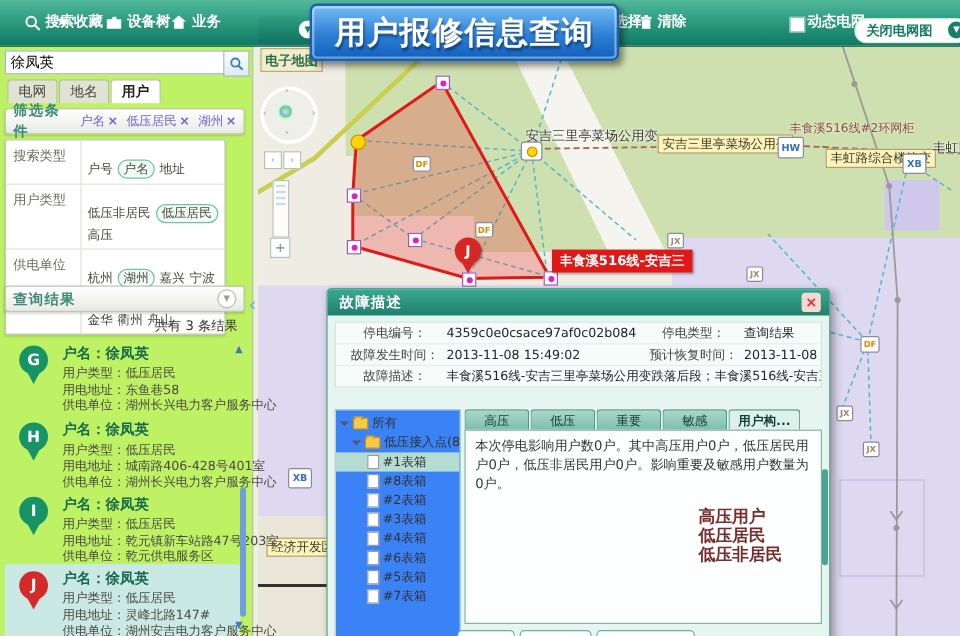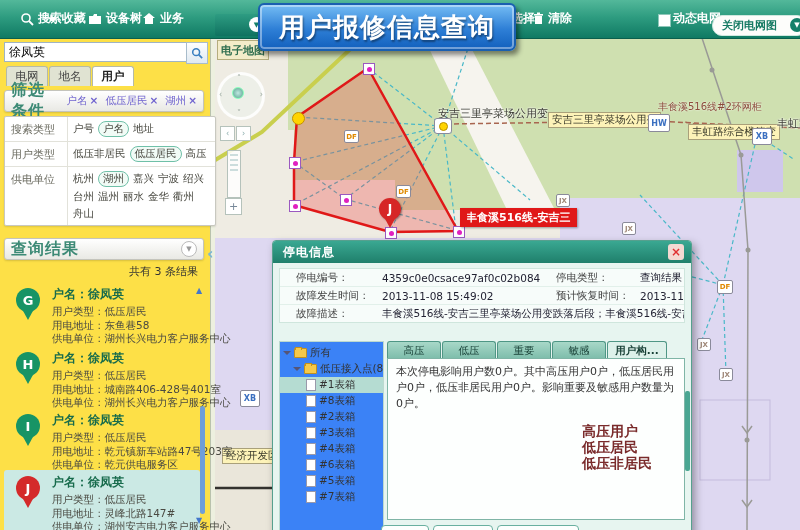--- a/index.html
+++ b/index.html
@@ -23,42 +23,42 @@
   
   .banner{left:258px;top:3px;width:254px;height:44px;z-index:60;
     background:linear-gradient(#74bcf4,#2e7fd6 55%,#1260bd);
     border:2px solid #1a5fb0;border-radius:6px;
     box-shadow:3px 4px 5px rgba(0,0,0,.45), inset 0 0 0 2px rgba(255,255,255,.4);
     color:#fff;font-size:26px;font-weight:bold;letter-spacing:1px;
     display:flex;align-items:center;justify-content:center;
     text-shadow:1px 2px 2px rgba(0,0,0,.4);}
 
   
-  .sidebar{left:0;top:38px;width:210px;height:492px;background:#fde047;z-index:20;
+  .sidebar{left:0;top:38px;width:210px;height:492px;background:#bef264;z-index:20;
     border-right:1px solid #b9c2ad;}
   .sinput{position:absolute;left:4px;top:4px;width:176px;height:18px;border:1px solid #9fb4c4;
     font-size:12px;padding:0 4px;background:#fff;font-family:inherit;}
   .sbtn{position:absolute;left:186px;top:4px;width:20px;height:20px;background:linear-gradient(#fefefe,#dfe9f2);
     border:1px solid #a8bccb;display:flex;align-items:center;justify-content:center;}
   .stab{position:absolute;top:28px;width:40px;height:19px;background:#e0e3d2;border:1px solid #b5baa6;
     border-bottom:none;border-radius:3px 3px 0 0;display:flex;align-items:center;justify-content:center;
     font-size:11.5px;color:#444;}
   .stab.active{background:#fff;font-weight:bold;color:#222;}
   .hdrbar{position:absolute;left:4px;width:200px;height:22px;background:linear-gradient(#ffffff,#e9e9e4);
     border:1px solid #c4c4bc;border-radius:3px;box-shadow:0 1px 2px rgba(0,0,0,.15);
     display:flex;align-items:center;padding:0 6px;box-sizing:border-box;}
-  .hdrbar .ttl{color:#3d8a76;font-weight:bold;font-size:16px;letter-spacing:1px;}
+  .hdrbar .ttl{color:#3d8a76;font-weight:bold;font-size:12px;letter-spacing:1px;}
   .chip{color:#6f63cf;font-size:10.5px;margin-left:7px;white-space:nowrap;}
   .chip .x{margin-left:2px;font-weight:bold;}
-  .fpanel{position:absolute;left:4px;top:78px;width:212px;background:#fff;border:1px solid #c8c8c0;
+  .fpanel{position:absolute;left:4px;top:78px;width:184px;background:#fff;border:1px solid #c8c8c0;
     border-radius:2px;box-shadow:0 1px 2px rgba(0,0,0,.12);box-sizing:border-box;}
   .frow{display:flex;border-bottom:1px solid #e2e2da;}
   .frow:last-child{border-bottom:none;}
   .flabel{width:54px;flex:none;padding:5px 2px 4px 6px;color:#6b6b60;border-right:1px solid #e2e2da;}
-  .fopts{flex:1;display:flex;flex-wrap:wrap;gap:3px 4px;align-items:center;padding:4px 2px 4px 5px;color:#46463e;}
+  .fopts{flex:1;display:flex;flex-wrap:wrap;gap:3px 4px;align-items:center;padding:16px 2px 4px 5px;color:#46463e;}
   .fopts span{white-space:nowrap;font-size:10.5px;cursor:pointer;}
   .pill{border:1px solid #6fc0a8;background:#f1fbf6;border-radius:8px;padding:0 4px;}
   .cntline{position:absolute;right:12px;top:226px;color:#333;font-size:11px;}
 
   .rescard{position:absolute;left:4px;width:196px;padding:4px 0 0 48px;box-sizing:border-box;cursor:pointer;}
   .rescard.sel{background:#cbe9e4;border-radius:3px;}
   .pin{position:absolute;left:12px;top:6px;width:24px;height:24px;border-radius:50%;
     display:flex;align-items:center;justify-content:center;color:#fff;font-weight:bold;font-size:13px;}
   .pin:after{content:'';position:absolute;left:50%;top:21px;transform:translateX(-50%);
     border:6px solid transparent;border-top:11px solid currentColor;}
@@ -123,21 +123,21 @@
     border:1px solid #56a08e;border-radius:4px 4px 0 0;box-shadow:3px 4px 8px rgba(0,0,0,.35);}
   .dtitle{position:absolute;left:0;top:0;width:100%;height:22px;border-radius:3px 3px 0 0;
     background:linear-gradient(#3aa892,#1f7f6b);color:#fff;font-weight:bold;font-size:12px;
     display:flex;align-items:center;padding-left:10px;box-sizing:border-box;letter-spacing:1px;}
   .dclose{position:absolute;right:7px;top:3px;width:16px;height:16px;color:#e03030;background:#f4d9d2;
     border-radius:3px;font-weight:bold;font-size:12px;display:flex;align-items:center;justify-content:center;cursor:pointer;}
   .dinfo{position:absolute;left:6px;top:27px;width:406px;background:#f7fcfa;border:1px solid #cfe6dd;
     font-size:10.5px;color:#223;box-sizing:border-box;}
   .irow{display:flex;align-items:center;height:17px;border-bottom:1px solid #e2f0ea;overflow:hidden;}
   .irow:last-child{border-bottom:none;}
-  .il{flex:none;color:#444;padding-left:16px;}
+  .il{flex:none;color:#444;padding-left:6px;text-align:center;}
   .il1{width:86px;}.iv1{width:158px;flex:none;white-space:nowrap;overflow:hidden;}
   .il2{width:84px;}.iv2{flex:1;white-space:nowrap;overflow:hidden;}
   .ivfull{flex:1;white-space:nowrap;overflow:hidden;}
   .dtree{position:absolute;left:6px;top:100px;width:103px;height:188px;background:#3b82f6;
     border:1px solid #bcd9cf;font-size:10.5px;color:#333;overflow:hidden;}
   .trow{position:relative;height:16px;display:flex;align-items:center;gap:3px;white-space:nowrap;cursor:pointer;}
   .trow.sel{background:#b5dcd2;}
   .tri{width:0;height:0;border:4px solid transparent;border-top-color:#557;margin:3px 0 0 3px;flex:none;}
   .fold{width:11px;height:8px;background:#f6c94a;border:1px solid #c09020;border-radius:1px;flex:none;position:relative;}
   .fold:before{content:'';position:absolute;left:0;top:-2px;width:5px;height:2px;background:#f6c94a;border:1px solid #c09020;border-bottom:none;}
@@ -423,21 +423,21 @@
     <div class="larrow" style="top:248px">▲</div>
     <div class="larrow" style="top:478px">▼</div>
     <div class="lscroll"></div>
 
   </div>
 
   <div class="collapse">‹</div>
 
   <div class="abs dialog">
     <div class="dtitle">
-      <span>停电信息</span>
+      <span>故障描述</span>
     </div>
     <div class="dclose">×</div>
 
     <div class="dinfo">
       <div class="irow">
         <span class="il il1">停电编号：</span>
         <span class="iv1">4359c0e0csace97af0c02b084a76</span>
         <span class="il il2">停电类型：</span>
         <span class="iv2">查询结果</span>
       </div>

